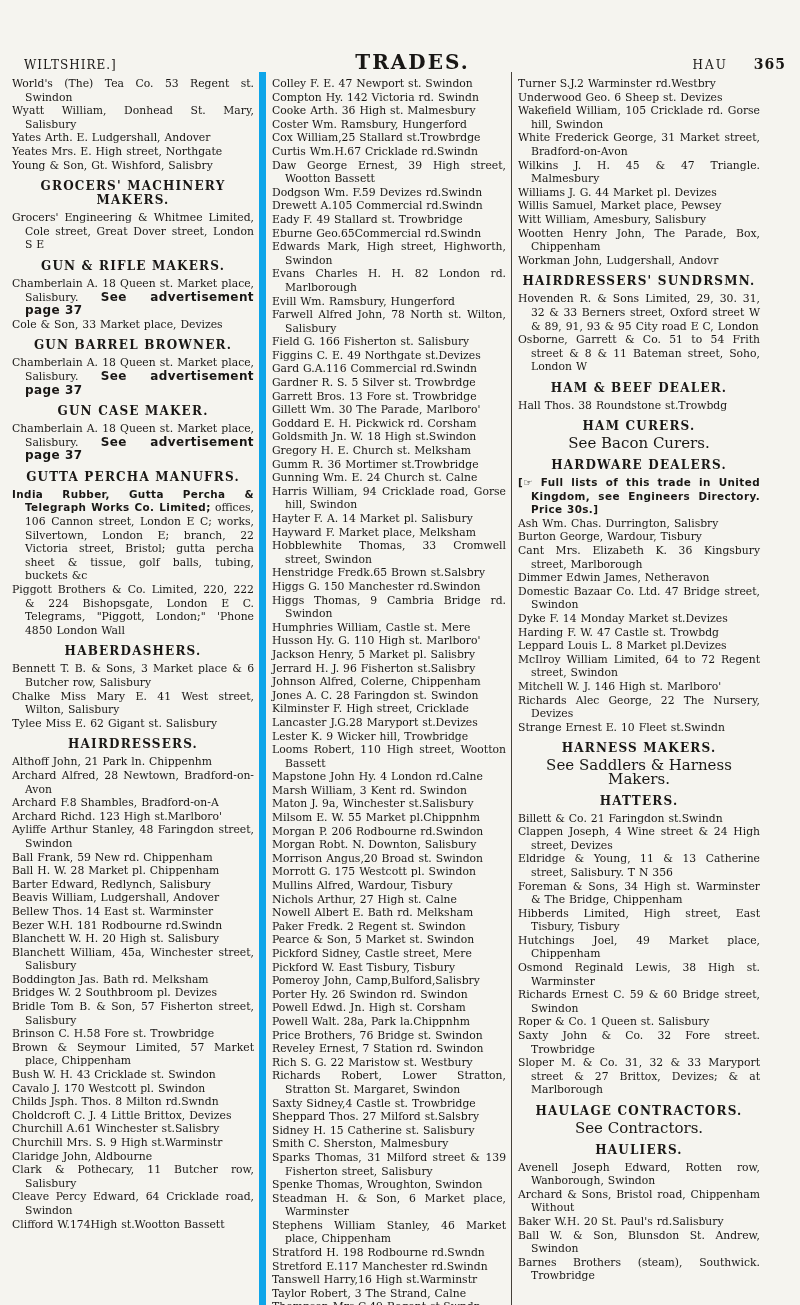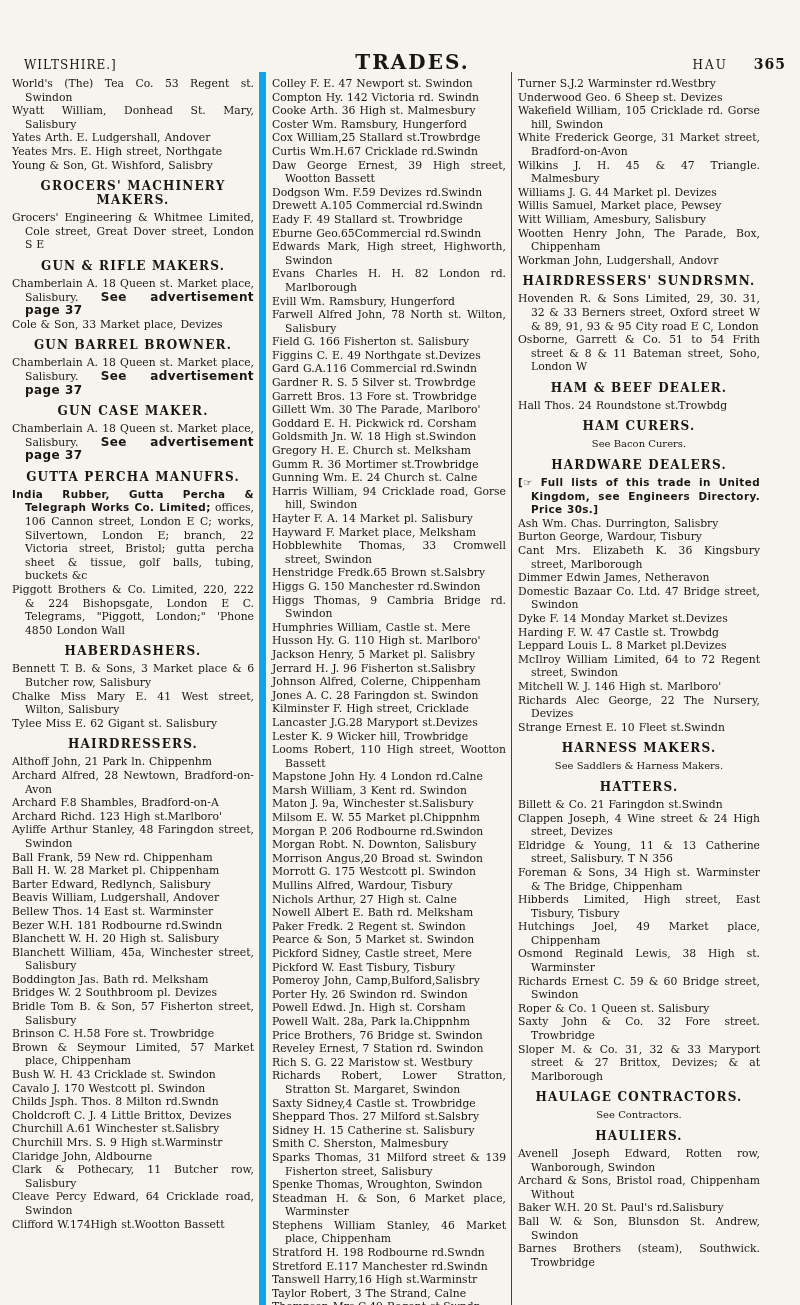--- a/index.html
+++ b/index.html
@@ -42,21 +42,21 @@
     font-size:12px;letter-spacing:0.4px;
   }
   .entry.lead strong{font-size:10.4px;}
   .heading{
     font-size:12px;line-height:14px;font-weight:bold;
     text-align:center;letter-spacing:1.2px;
     margin:7px 0 4px 0;
     text-indent:0;
   }
   .crossref{
-    font-size:10px;line-height:13.6px;text-align:center;
+    font-size:15px;line-height:13.6px;text-align:center;
     margin-bottom:2px;
   }
 </style>
 </head>
 <body>
 
 <div class="page">
   <div class="page-header">
     <span class="ph-left">WILTSHIRE.]</span>
     <span class="ph-center">TRADES.</span>
@@ -205,21 +205,21 @@
         <div class="entry">Wilkins J. H. 45 &amp; 47 Triangle. Malmesbury</div>
         <div class="entry">Williams J. G. 44 Market pl. Devizes</div>
         <div class="entry">Willis Samuel, Market place, Pewsey</div>
         <div class="entry">Witt William, Amesbury, Salisbury</div>
         <div class="entry">Wootten Henry John, The Parade, Box, Chippenham</div>
         <div class="entry">Workman John, Ludgershall, Andovr</div>
         <div class="heading">HAIRDRESSERS' SUNDRSMN.</div>
         <div class="entry">Hovenden R. &amp; Sons Limited, 29, 30. 31, 32 &amp; 33 Berners street, Oxford street W &amp; 89, 91, 93 &amp; 95 City road E C, London</div>
         <div class="entry">Osborne, Garrett &amp; Co. 51 to 54 Frith street &amp; 8 &amp; 11 Bateman street, Soho, London W</div>
         <div class="heading">HAM &amp; BEEF DEALER.</div>
-        <div class="entry">Hall Thos. 24 Roundstone st.Trowbdg</div>
+        <div class="entry">Hall Thos. 38 Roundstone st.Trowbdg</div>
         <div class="heading">HAM CURERS.</div>
         <div class="crossref">See Bacon Curers.</div>
         <div class="heading">HARDWARE DEALERS.</div>
         <div class="entry lead"><strong>[☞ Full lists of this trade in United Kingdom, see Engineers Directory. Price 30s.]</strong></div>
         <div class="entry">Ash Wm. Chas. Durrington, Salisbry</div>
         <div class="entry">Burton George, Wardour, Tisbury</div>
         <div class="entry">Cant Mrs. Elizabeth K. 36 Kingsbury street, Marlborough</div>
         <div class="entry">Dimmer Edwin James, Netheravon</div>
         <div class="entry">Domestic Bazaar Co. Ltd. 47 Bridge street, Swindon</div>
         <div class="entry">Dyke F. 14 Monday Market st.Devizes</div>

